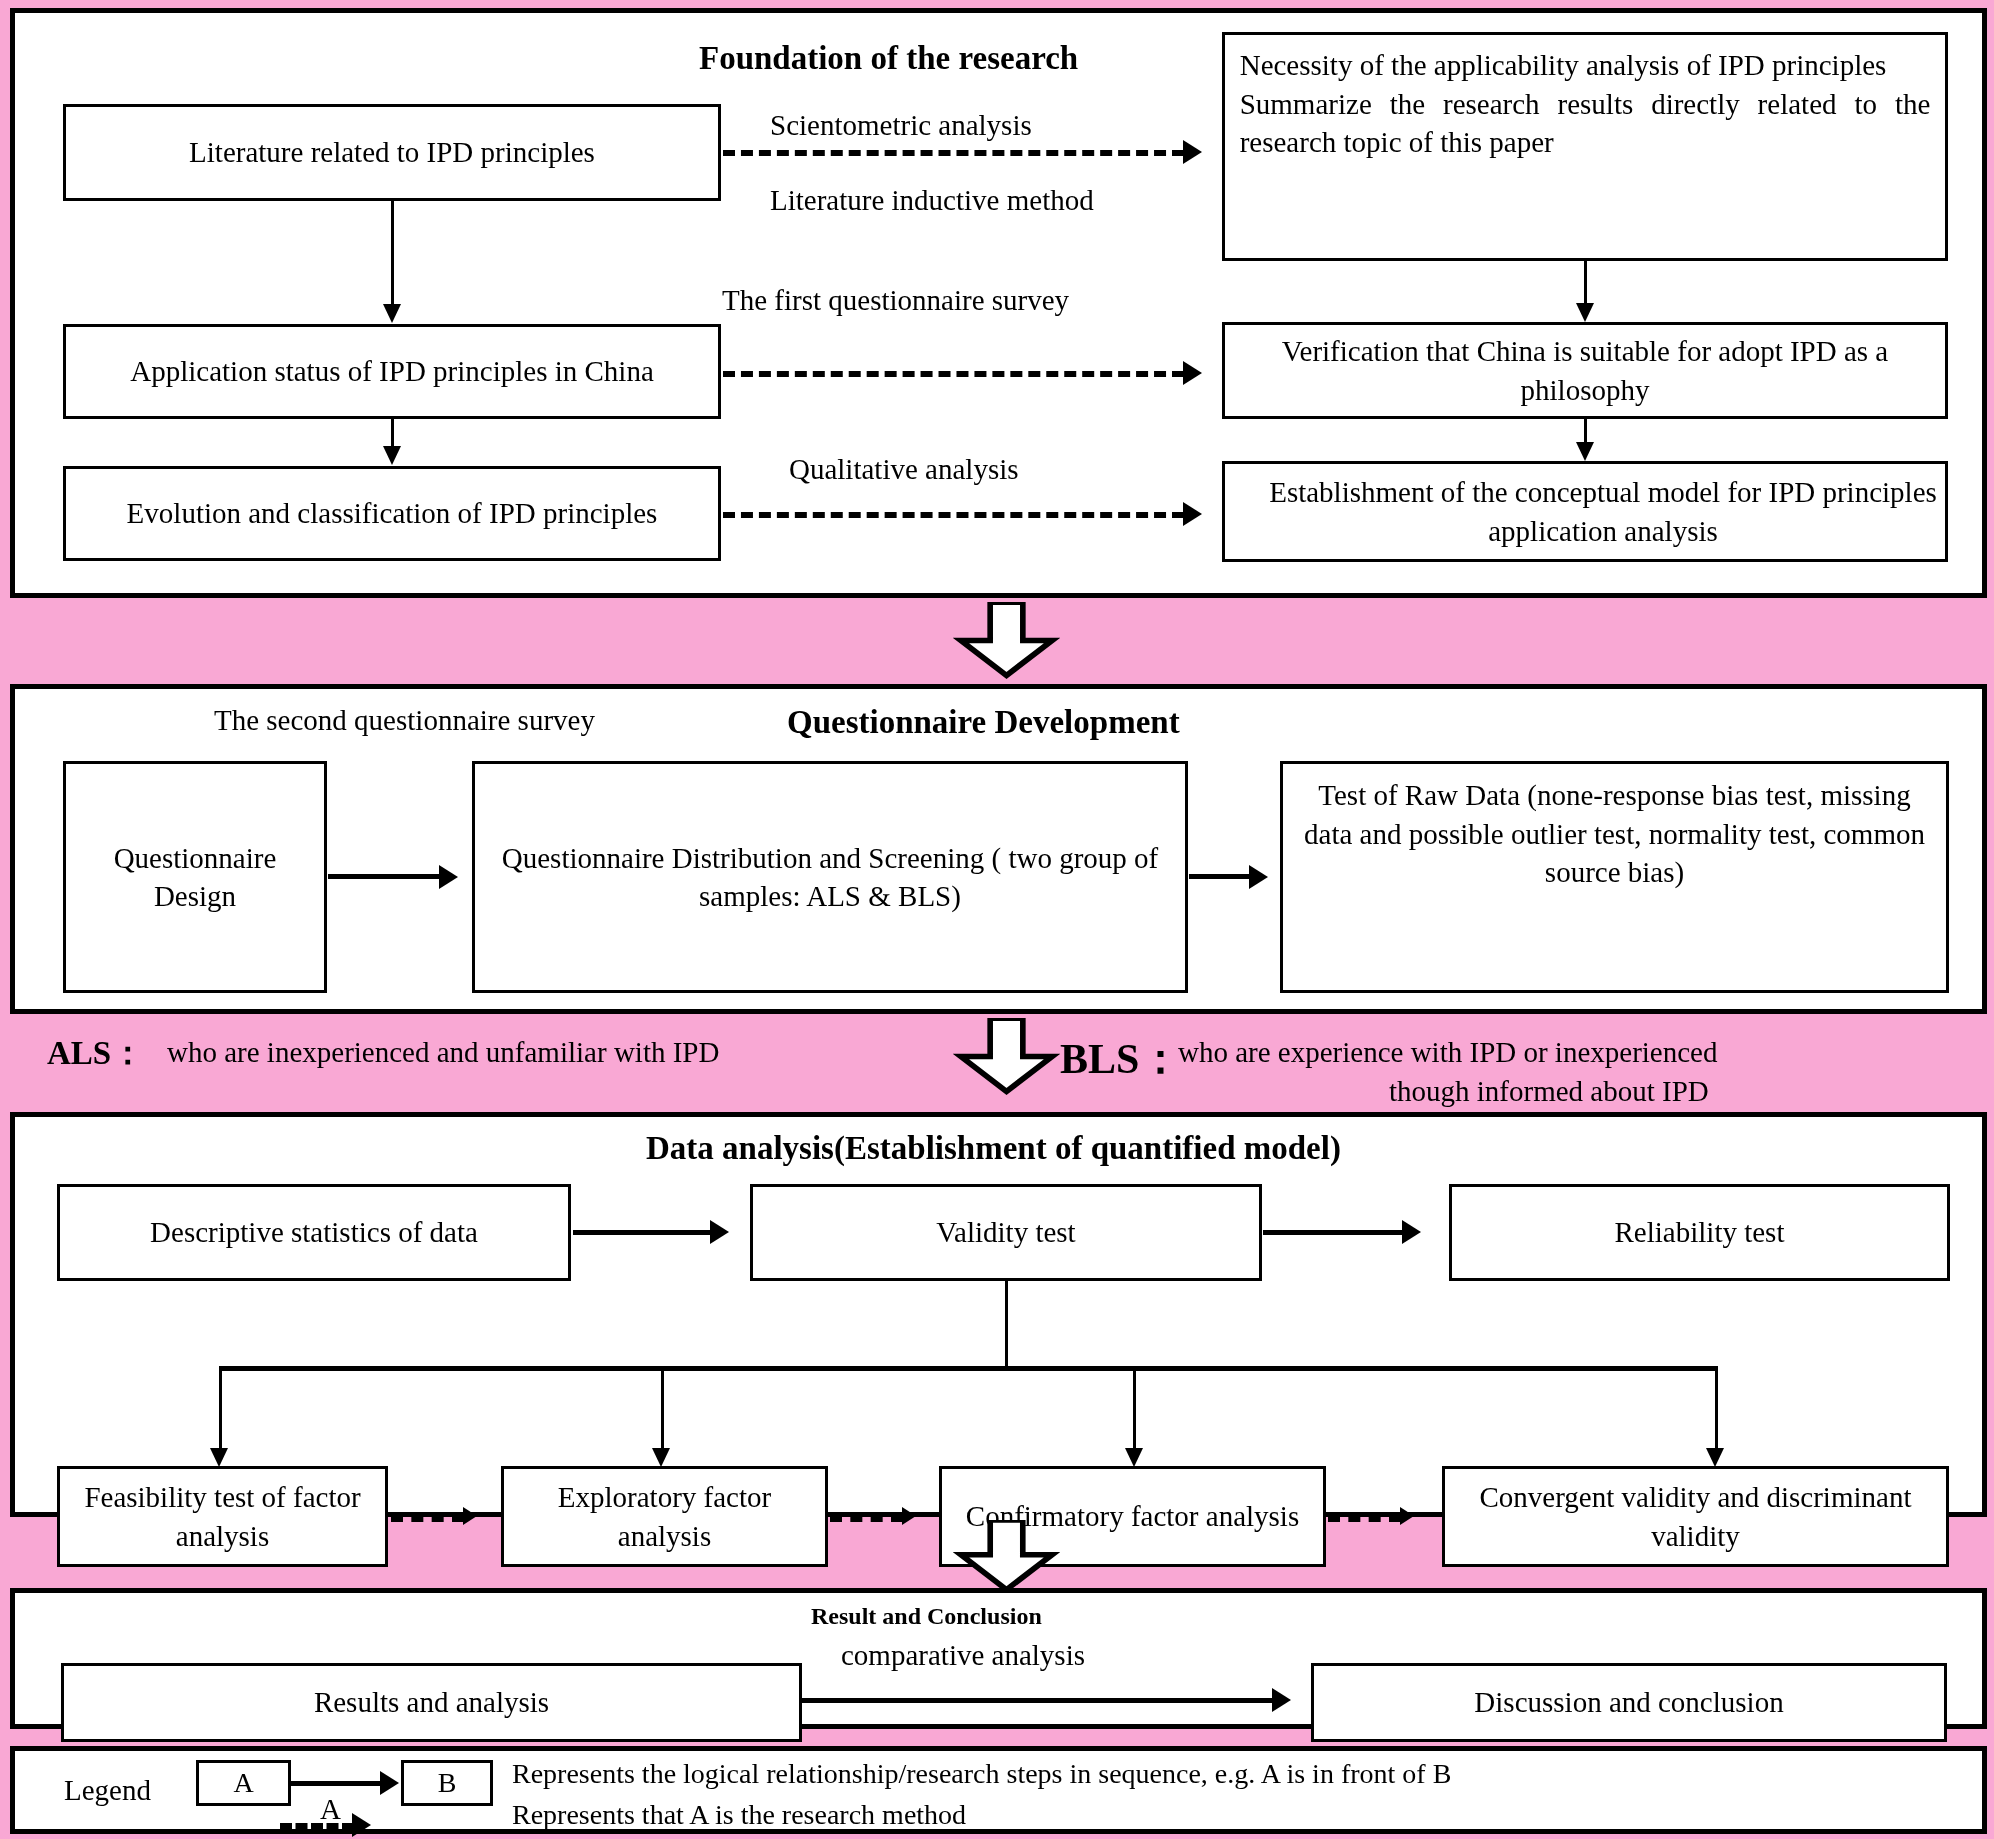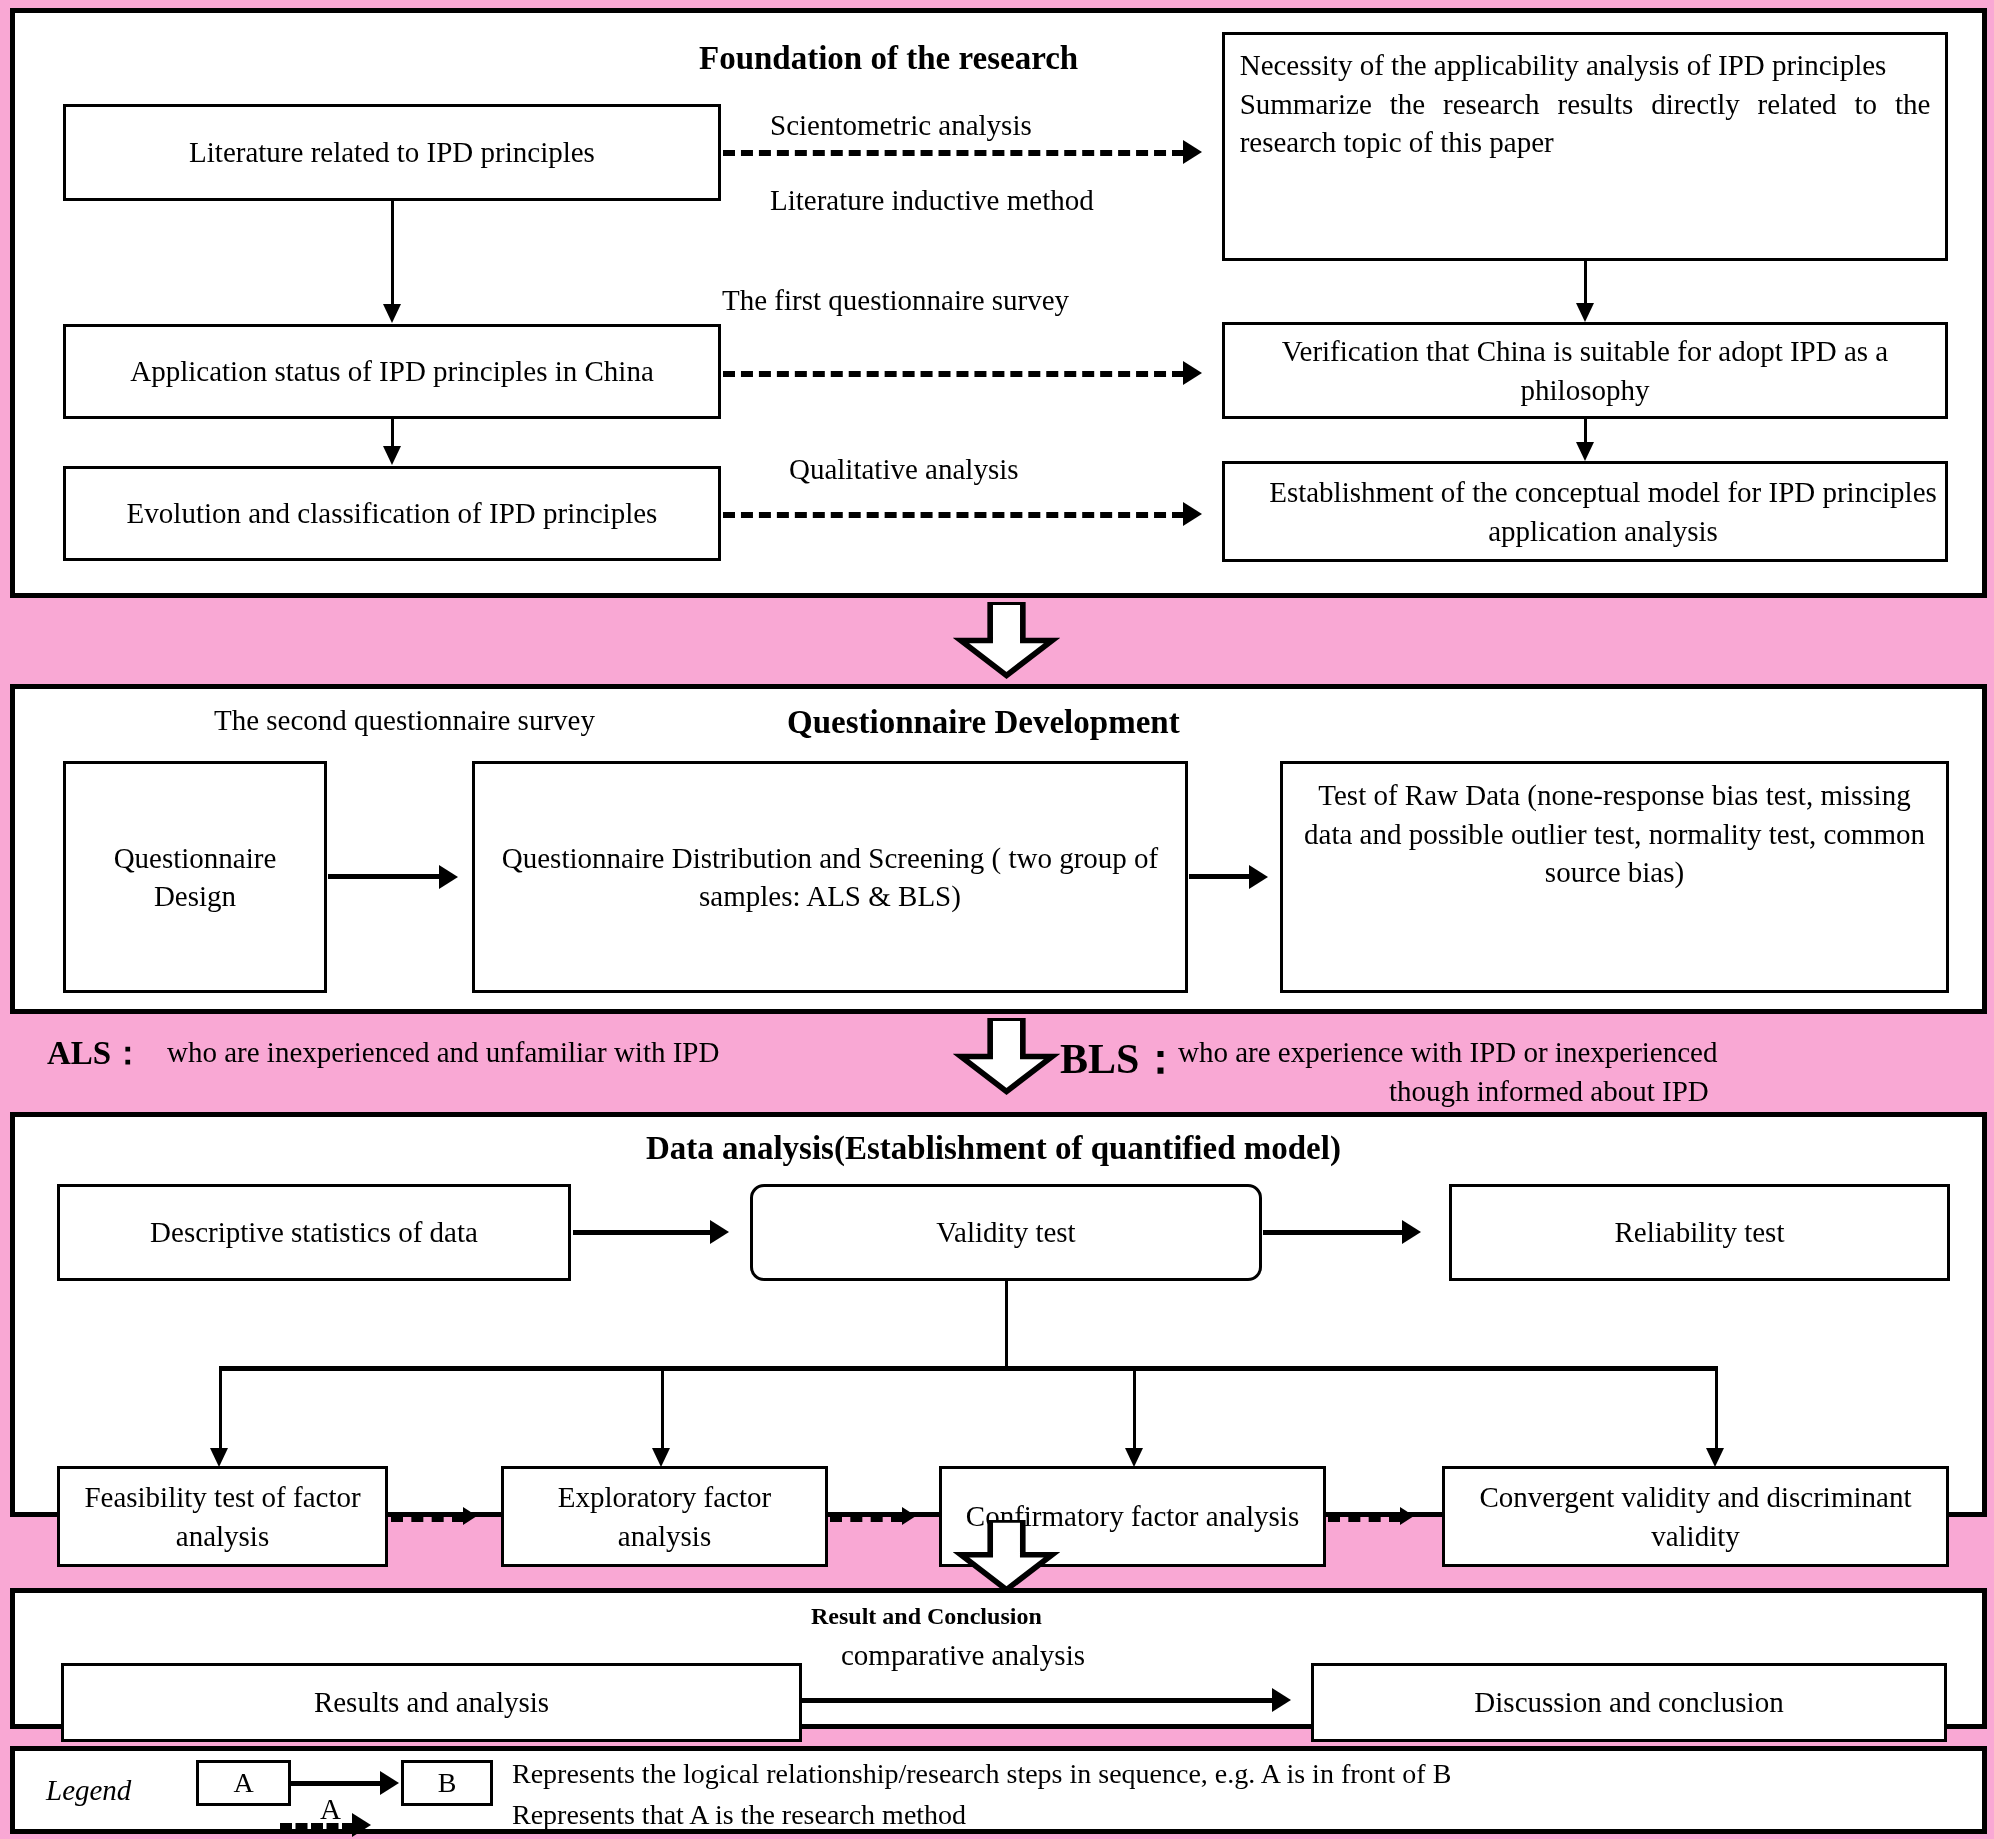--- a/index.html
+++ b/index.html
@@ -193,21 +193,21 @@
   <div class="label" style="left:1389px; top:1073px;">though informed about IPD</div>
 
   <div class="section" style="left:10px; top:1112px; width:1977px; height:405px;"></div>
 
   <div class="label bold" style="left:646px; top:1127px; font-size:33px;">Data analysis(Establishment of quantified model)</div>
 
   <div class="box" style="left:57px; top:1184px; width:514px; height:97px;">
     <span>Descriptive statistics of data</span>
   </div>
 
-  <div class="box" style="left:750px; top:1184px; width:512px; height:97px;border-radius:14px;">
+  <div class="box" style="left:750px; top:1184px; width:512px; height:97px;">
     <span>Validity test</span>
   </div>
 
   <div class="box" style="left:1449px; top:1184px; width:501px; height:97px;">
     <span>Reliability test</span>
   </div>
 
   <div class="hline thick" style="left:573px; top:1230px; width:140px;"></div>
   <div class="arrow-r" style="left:710px; top:1220px;"></div>
 
@@ -272,21 +272,21 @@
 
   <div class="box" style="left:61px; top:1663px; width:741px; height:79px;">
     <span>Results and analysis</span>
   </div>
 
   <div class="hline thick" style="left:800px; top:1698px; width:474px;"></div>
   <div class="arrow-r" style="left:1272px; top:1688px;"></div>
 
   <div class="section" style="left:10px; top:1746px; width:1977px; height:88px;"></div>
 
-  <div class="label" style="left:46px; top:1772px;font-style:italic;">Legend</div>
+  <div class="label" style="left:64px; top:1772px;">Legend</div>
 
   <div class="legend-box" style="left:196px; top:1760px; width:95px; height:46px;">
     <span>A</span>
   </div>
 
   <div class="hline thick" style="left:291px; top:1781px; width:91px;"></div>
   <div class="arrow-r" style="left:380px; top:1771px;"></div>
 
   <div class="legend-box" style="left:401px; top:1760px; width:92px; height:46px;">
     <span>B</span>

